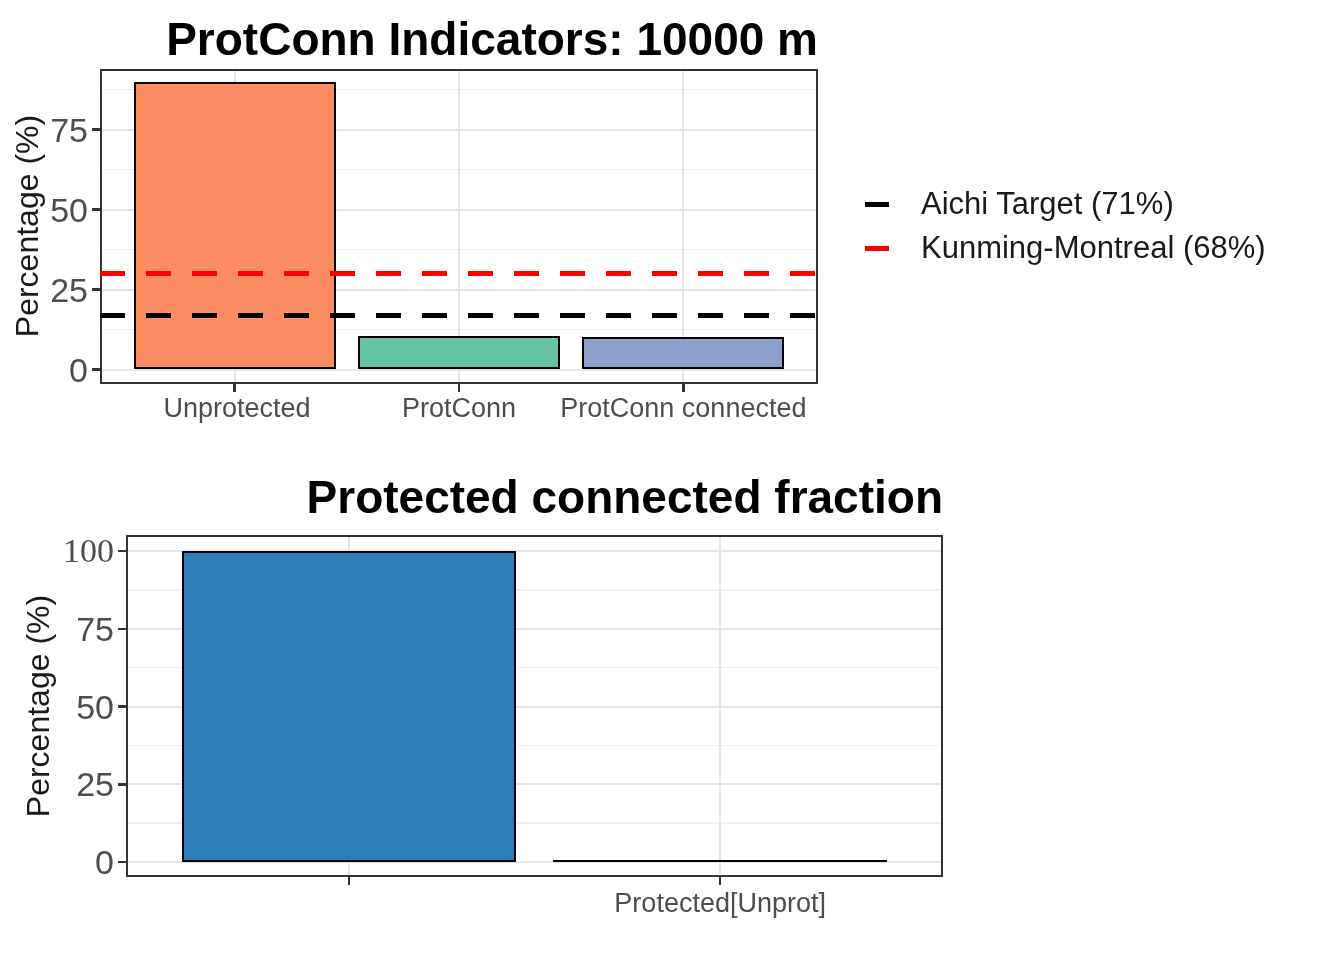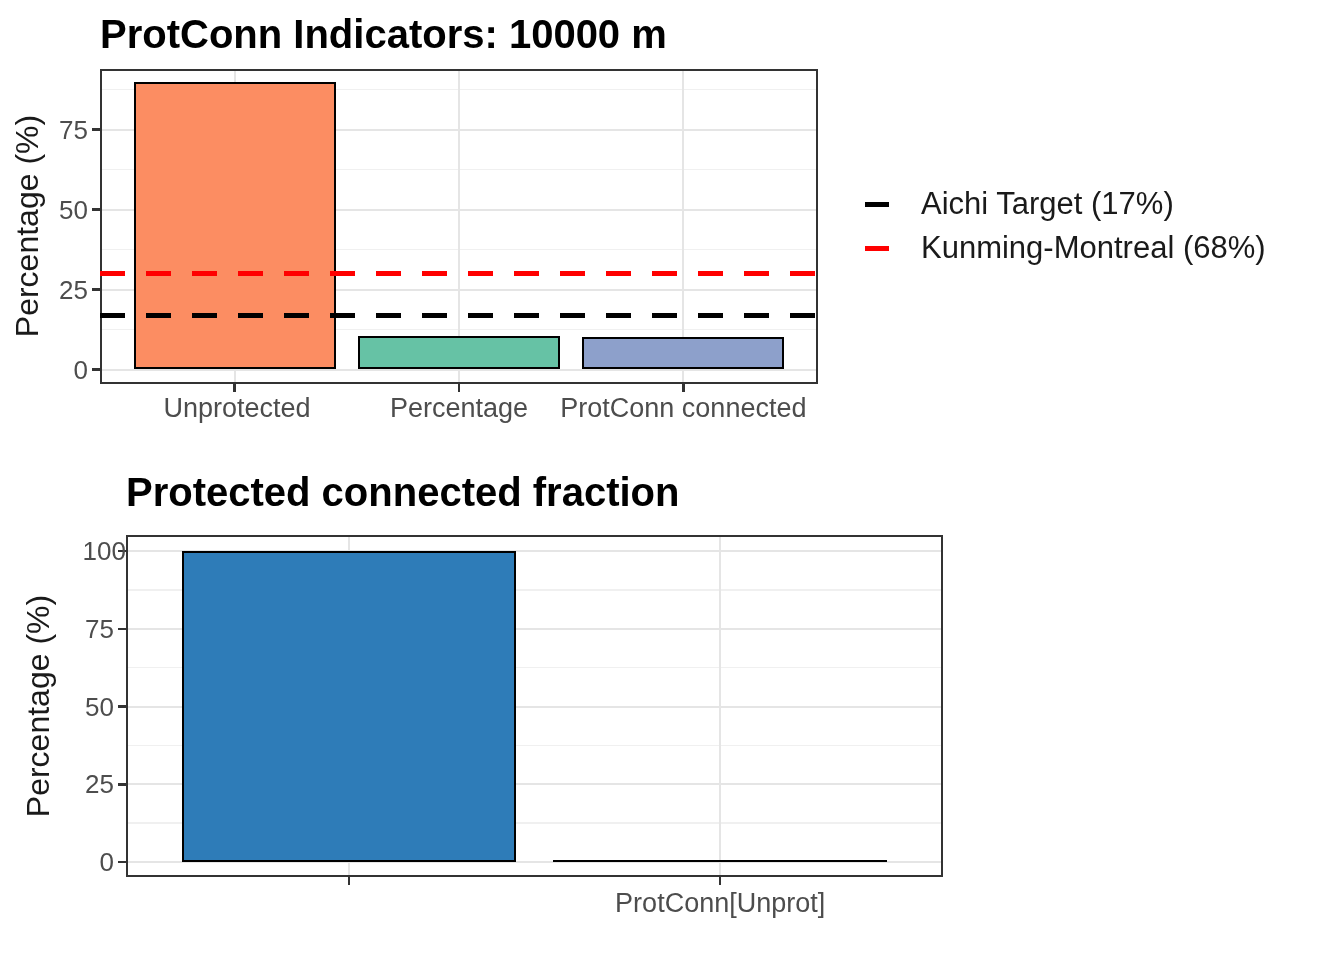--- a/index.html
+++ b/index.html
@@ -2,30 +2,30 @@
 <html><head>
 <meta charset="utf-8">
 <style>
   html,body{margin:0;padding:0;background:#ffffff;}
   .canvas{
     position:relative;width:1344px;height:960px;background:#ffffff;
     font-family:"Liberation Sans","DejaVu Sans",sans-serif;overflow:hidden;
   }
   .chart{position:absolute;left:0;top:0;width:1344px;height:960px;}
   .panel{position:absolute;box-sizing:border-box;border:2px solid #333333;background:#ffffff;}
-  .chart-title{position:absolute;font-size:40px;font-weight:bold;color:#000000;text-align:left;white-space:nowrap;}
+  .chart-title{position:absolute;font-size:46px;font-weight:bold;color:#000000;text-align:right;white-space:nowrap;}
   .y-axis-title{position:absolute;width:400px;height:40px;line-height:40px;font-size:32px;color:#1a1a1a;text-align:center;transform:rotate(-90deg);white-space:nowrap;}
   .gridline-h{position:absolute;}
   .gridline-v{position:absolute;}
   .grid-major{background:#e5e5e5;}
   .grid-minor{background:#f0f0f0;}
   .bar{position:absolute;box-sizing:border-box;border:2px solid #000000;}
   .ref-line{position:absolute;height:5px;}
   .tick{position:absolute;background:#333333;}
-  .y-tick-label{position:absolute;width:80px;text-align:right;font-size:26px;color:#4d4d4d;line-height:30px;}
+  .y-tick-label{position:absolute;width:80px;text-align:right;font-size:34px;color:#4d4d4d;line-height:30px;}
   .x-cat-label{position:absolute;width:440px;text-align:center;font-size:27px;color:#4d4d4d;line-height:30px;white-space:nowrap;}
   .legend{position:absolute;left:865px;top:182px;}
   .legend-row{display:flex;align-items:center;height:44px;}
   .legend-key{width:24px;height:5px;margin-right:32px;flex:0 0 auto;}
   .legend-label{font-size:31px;color:#1a1a1a;white-space:nowrap;}
 </style>
 </head>
 <body>
 
 <div class="canvas">
@@ -54,29 +54,29 @@
       <div class="y-tick-label" style="left: 8px; top: 354.5px;">0</div>
       <div class="tick" style="left: 92px; top: 288.25px; width: 8px; height: 2.5px;"></div>
       <div class="y-tick-label" style="left: 8px; top: 274.5px;">25</div>
       <div class="tick" style="left: 92px; top: 208.25px; width: 8px; height: 2.5px;"></div>
       <div class="y-tick-label" style="left: 8px; top: 194.5px;">50</div>
       <div class="tick" style="left: 92px; top: 128.25px; width: 8px; height: 2.5px;"></div>
       <div class="y-tick-label" style="left: 8px; top: 114.5px;">75</div>
       <div class="tick" style="left: 233.375px; top: 384px; width: 2.5px; height: 8px;"></div>
       <div class="x-cat-label" style="left: 17px; top: 393px;">Unprotected</div>
       <div class="tick" style="left: 457.75px; top: 384px; width: 2.5px; height: 8px;"></div>
-      <div class="x-cat-label" style="left: 239px; top: 393px;">Percentage</div>
+      <div class="x-cat-label" style="left: 239px; top: 393px;">ProtConn</div>
       <div class="tick" style="left: 682.125px; top: 384px; width: 2.5px; height: 8px;"></div>
       <div class="x-cat-label" style="left: 463.375px; top: 393px;">ProtConn connected</div>
     </div>
 
   <div class="legend">
     <div class="legend-row">
       <div class="legend-key" style="background: rgb(0, 0, 0);"></div>
-      <div class="legend-label">Aichi Target (17%)</div>
+      <div class="legend-label">Aichi Target (71%)</div>
     </div>
     <div class="legend-row">
       <div class="legend-key" style="background: rgb(255, 0, 0);"></div>
       <div class="legend-label">Kunming-Montreal (68%)</div>
     </div>
   </div>
 
   <div class="chart" id="chart1">
     <div class="chart-title" style="left:126px;top:470px;width:817px;">Protected connected fraction</div>
     <div class="y-axis-title" style="left:-162px;top:686px;">Percentage (%)</div>
@@ -96,19 +96,19 @@
       <div class="bar" style="left: 553.176px; top: 860px; width: 334px; height: 2px; background: rgb(0, 0, 0); border: none;"></div>
       <div class="tick" style="left: 118px; top: 860.75px; width: 8px; height: 2.5px;"></div>
       <div class="y-tick-label" style="left: 34px; top: 847px;">0</div>
       <div class="tick" style="left: 118px; top: 783px; width: 8px; height: 2.5px;"></div>
       <div class="y-tick-label" style="left: 34px; top: 769.25px;">25</div>
       <div class="tick" style="left: 118px; top: 705.25px; width: 8px; height: 2.5px;"></div>
       <div class="y-tick-label" style="left: 34px; top: 691.5px;">50</div>
       <div class="tick" style="left: 118px; top: 627.5px; width: 8px; height: 2.5px;"></div>
       <div class="y-tick-label" style="left: 34px; top: 613.75px;">75</div>
       <div class="tick" style="left: 118px; top: 549.75px; width: 8px; height: 2.5px;"></div>
-      <div class="y-tick-label" style="left: 46px; top: 536px;">100</div>
+      <div class="y-tick-label" style="left: 34px; top: 536px; font-family: Liberation Serif, serif;">100</div>
       <div class="tick" style="left: 347.566px; top: 877px; width: 2.5px; height: 8px;"></div>
       <div class="tick" style="left: 718.926px; top: 877px; width: 2.5px; height: 8px;"></div>
-      <div class="x-cat-label" style="left: 500.176px; top: 888px;">ProtConn[Unprot]</div>
+      <div class="x-cat-label" style="left: 500.176px; top: 888px;">Protected[Unprot]</div>
     </div>
 
 </div>
 
 </body></html>

